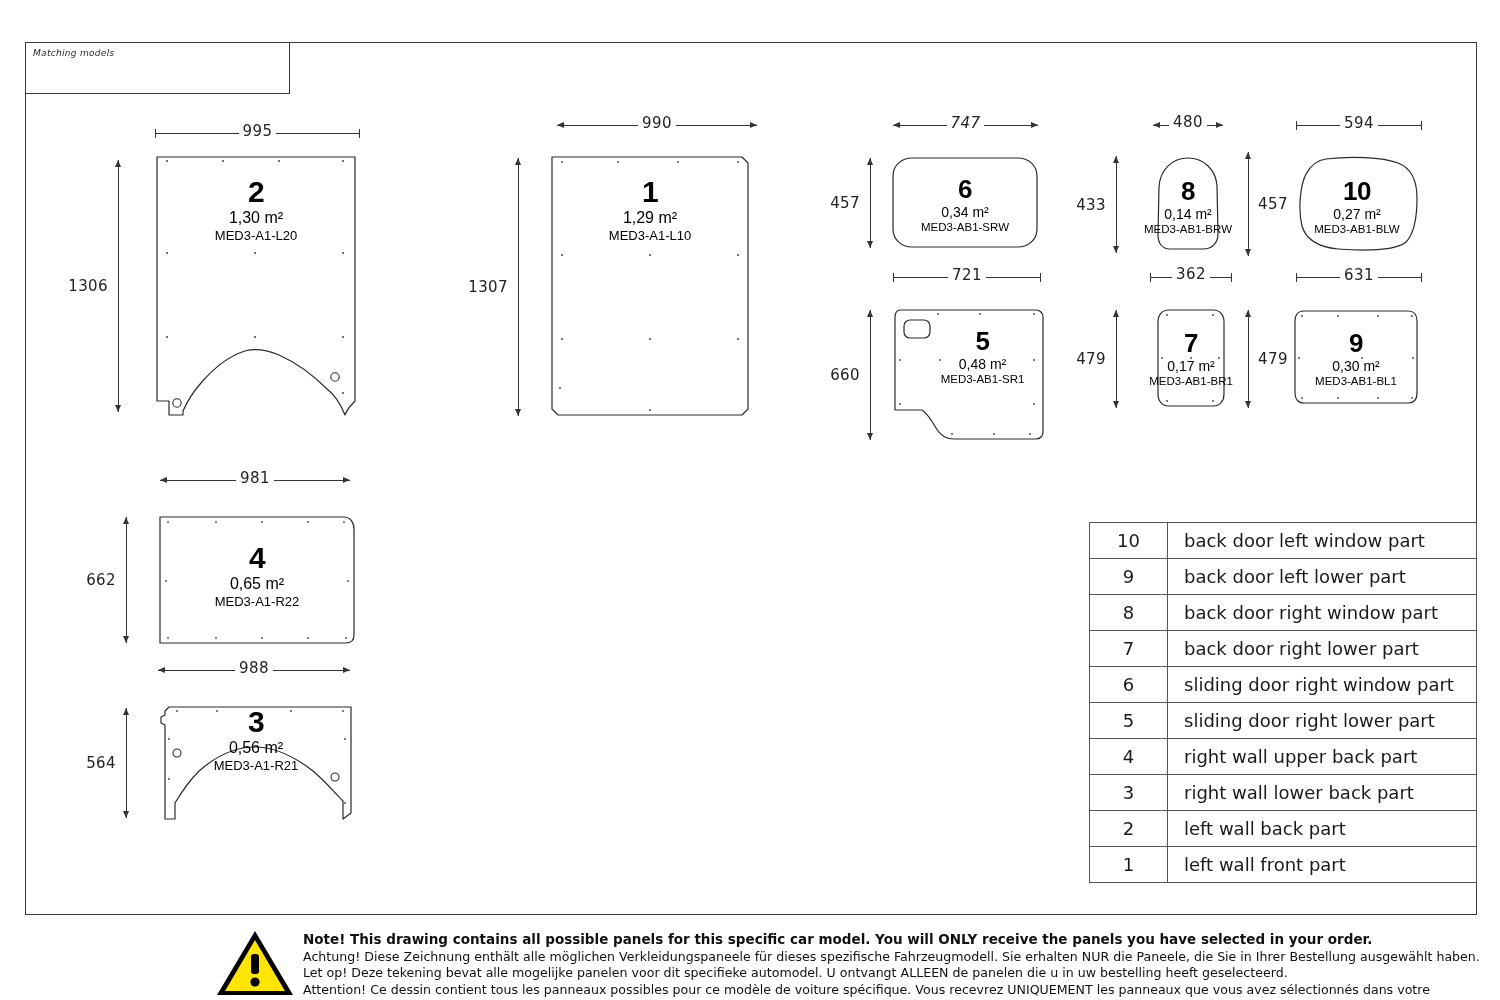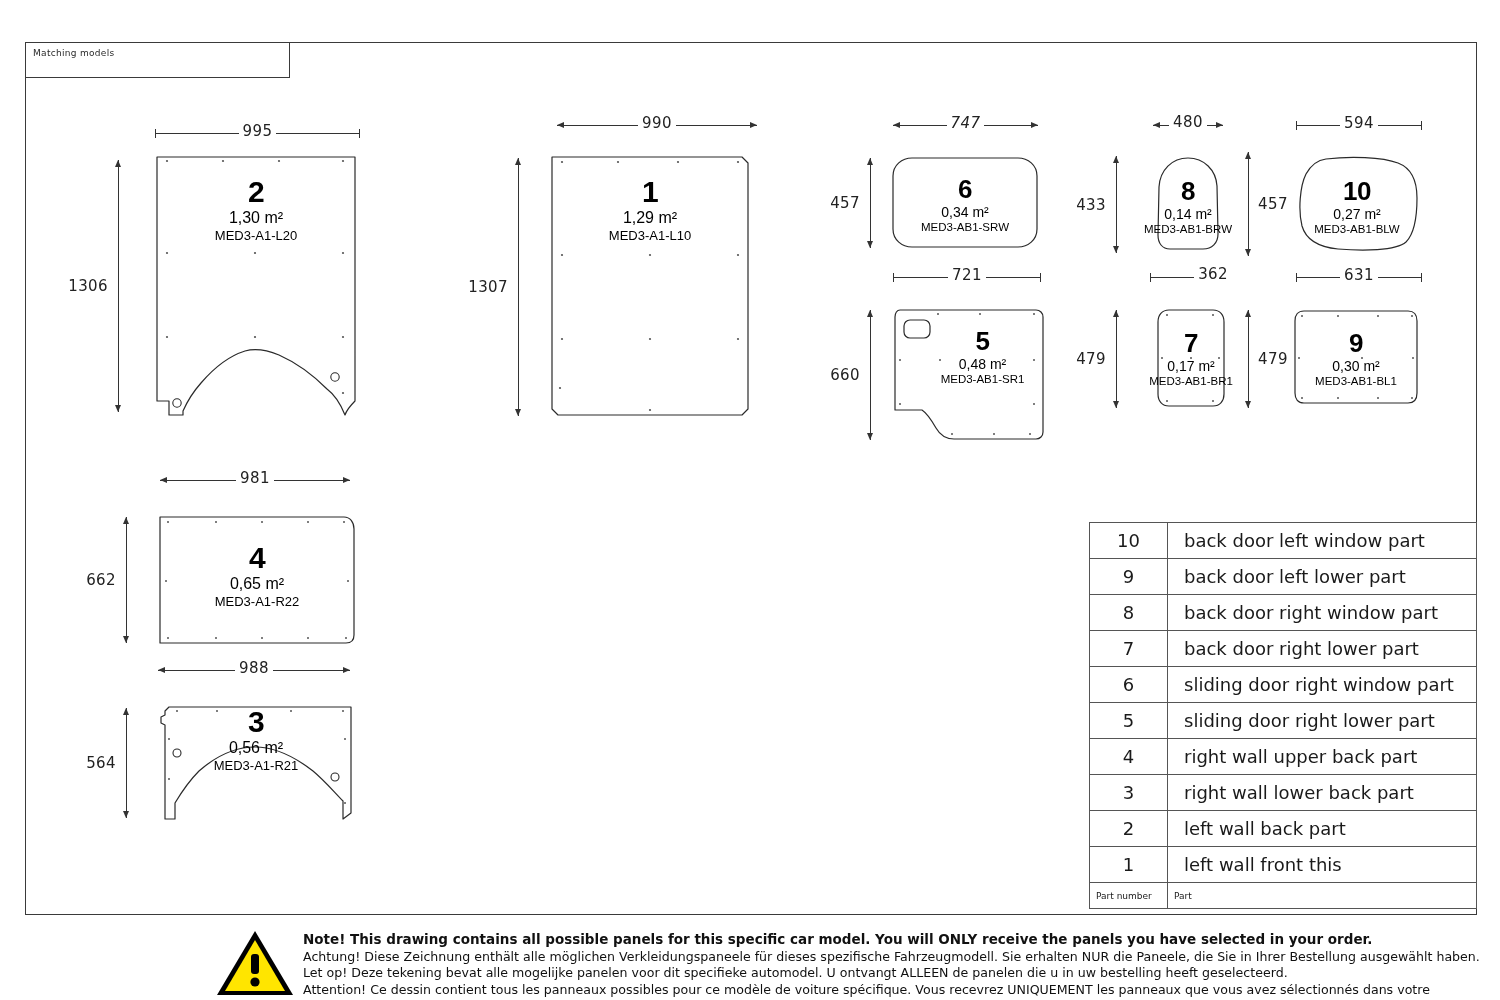--- a/index.html
+++ b/index.html
@@ -19,23 +19,24 @@
   .frame {
     position: absolute;
     left: 25px; top: 42px;
     width: 1452px; height: 873px;
     border: 1.5px solid #3a3a3a;
     background: #fff;
   }
   .title-box {
     position: absolute;
     left: 25px; top: 42px;
-    width: 265px; height: 36px;
+    width: 265px; height: 52px;
     border: 1.5px solid #3a3a3a;
     background: #fff;
+    font-style: italic;
   }
   .title-box-label {
     position: absolute;
     left: 7px; top: 5px;
     font-size: 9px;
     color: #2a2a2a;
     letter-spacing: .3px;
     font-family: "DejaVu Sans", sans-serif;
   }
 
@@ -377,21 +378,21 @@
     <div class="lbl-group" style="left:-25px; top:22px; width:122px;">
       <div class="lbl-num small">7</div>
       <div class="lbl-area small">0,17 m²</div>
       <div class="lbl-code small">MED3-AB1-BR1</div>
     </div>
   </div>
   <div class="dim-h" style="left:1150px; top:270px; width:82px;">
     <div class="bar"></div>
       <div class="tick-l"></div>
       <div class="tick-r"></div>
-    <div class="val" style="top:-5px;text-align:right;"><span>362</span></div>
+    <div class="val" style="top:-5px;"><span>362</span></div>
   </div>
   <div class="dim-v" style="left:1108px; top:310px; height:98px;">
     <div class="bar"></div>
       <div class="arw arw-t"></div>
       <div class="arw arw-b"></div>
     <div class="val">479</div>
   </div>
   <div class="dim-v right" style="left:1240px; top:310px; height:98px;">
     <div class="bar"></div>
       <div class="arw arw-t"></div>
@@ -545,25 +546,21 @@
         <tr>
           <td class="num">3</td>
           <td class="desc">right wall lower back part</td>
         </tr>
         <tr>
           <td class="num">2</td>
           <td class="desc">left wall back part</td>
         </tr>
         <tr>
           <td class="num">1</td>
-          <td class="desc">left wall front this</td>
-        </tr>
-        <tr class="head">
-          <td class="num">Part number</td>
-          <td class="desc">Part</td>
+          <td class="desc">left wall front part</td>
         </tr>
       </tbody>
   </table>
 
   <div class="warn-icon">
     <svg width="80" height="70" viewBox="0 0 80 70">
       <path d="M40,3 L78,67 L2,67 Z" fill="#000000"></path>
       <path d="M40,12 L70,63 L10,63 Z" fill="#FFE500"></path>
       <rect x="36" y="26" width="8" height="20" rx="3" fill="#000000"></rect>
       <circle cx="40" cy="54" r="4.6" fill="#000000"></circle>

